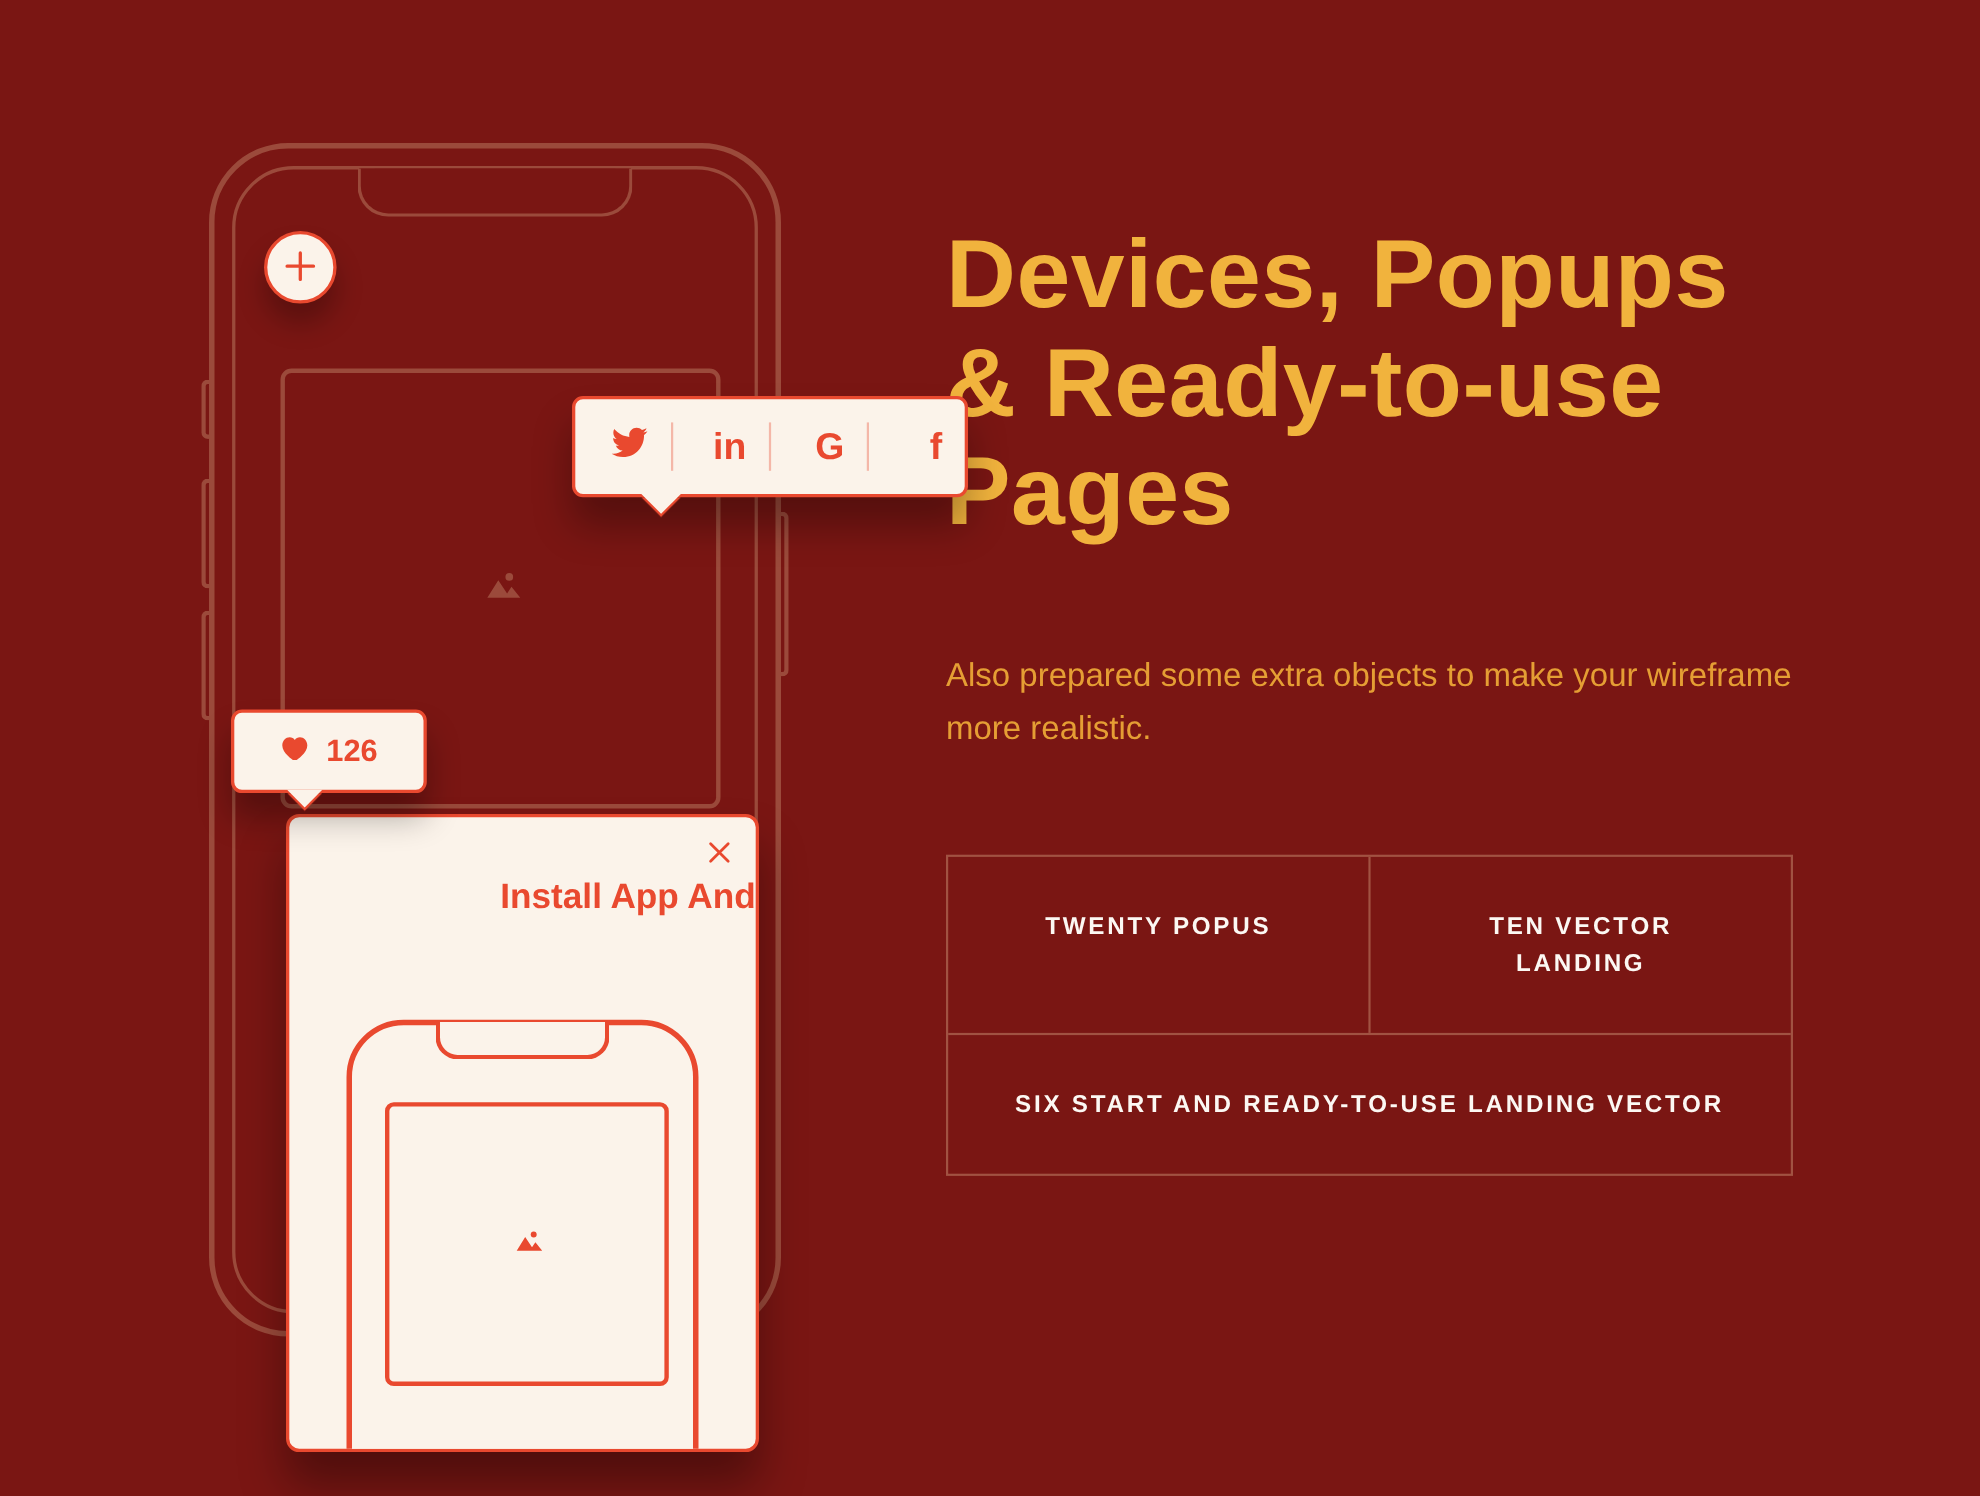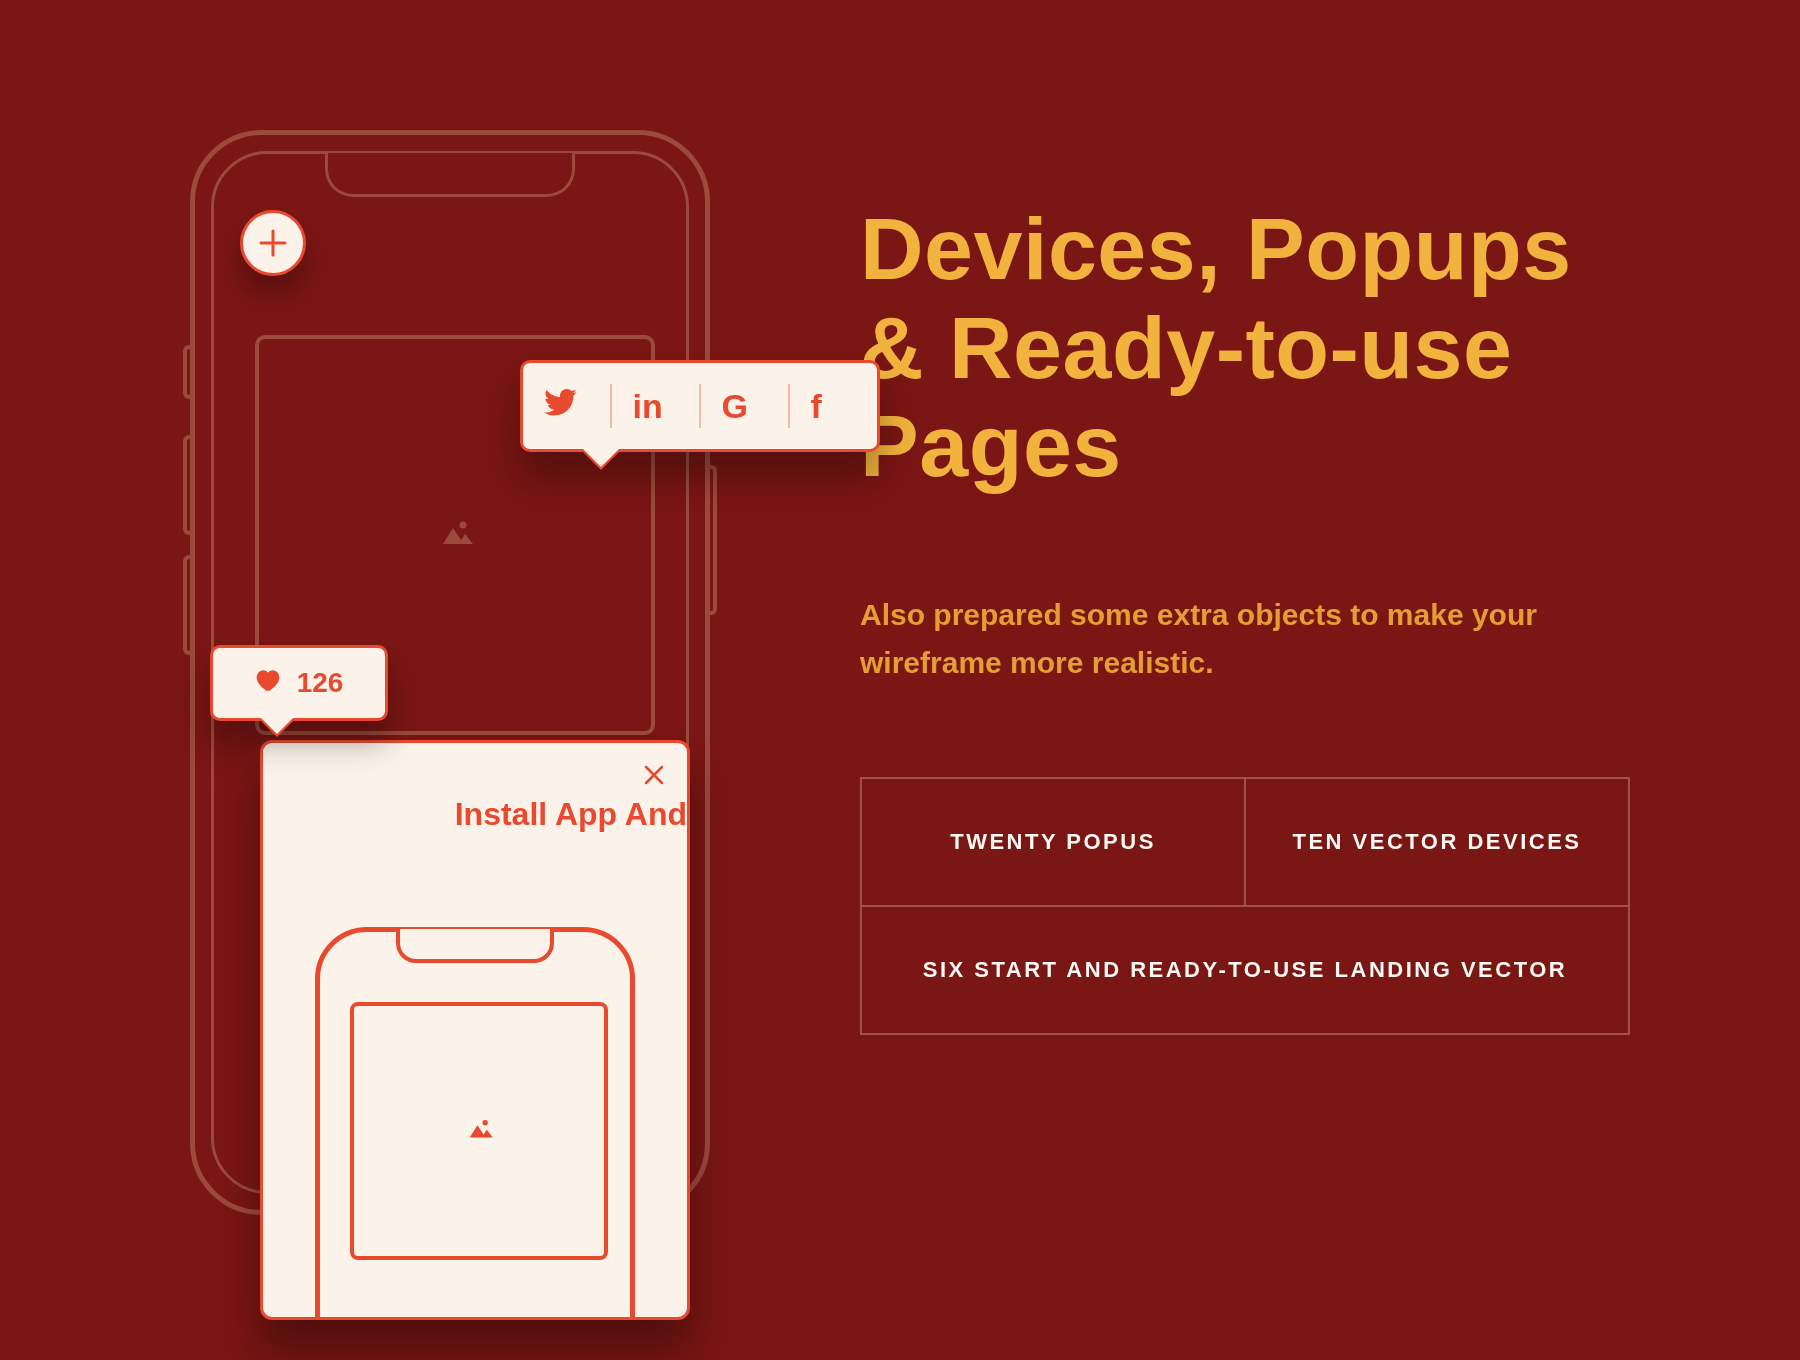--- a/index.html
+++ b/index.html
@@ -29,21 +29,21 @@
     font-size: 88px;
     line-height: 1.12;
     font-weight: 700;
     letter-spacing: 0.5px;
     margin-bottom: 95px;
   }
   .subtext {
     color: #E59E34;
     font-size: 30px;
     line-height: 1.6;
-    font-weight: 700;
+    font-weight: 400;
     margin-bottom: 90px;
   }
 
   
   .fgrid {
     border: 2.5px solid #A15242;
     width: 770px;
   }
   .fgrid-row { display: flex; }
   .fgrid-cell {
@@ -171,21 +171,21 @@
     content: '';
     position: absolute;
     left: 60px;
     bottom: -18px;
     width: 0; height: 0;
     border-left: 18px solid transparent;
     border-right: 18px solid transparent;
     border-top: 18px solid #FBF3EA;
     filter: drop-shadow(0 3px 0 #E9492F);
   }
-  .social-pop .soc-label { width: 46px; text-align: left; }
+  .social-pop .soc-label { width: 46px; text-align: right; }
 
   
   .like-pop {
     position: absolute;
     left: 20px;
     top: 515px;
     width: 178px;
     height: 76px;
     background: #FBF3EA;
     border: 3px solid #E9492F;
@@ -288,21 +288,21 @@
 
 <div class="stage">
 
   <div class="copy">
     <h1 class="headline">Devices, Popups &amp; Ready-to-use Pages</h1>
     <p class="subtext">Also prepared some extra objects to make your wireframe more realistic.</p>
 
     <div class="fgrid">
       <div class="fgrid-row">
         <div class="fgrid-cell">TWENTY POPUS</div>
-        <div class="fgrid-cell">TEN VECTOR DEVICES</div>
+        <div class="fgrid-cell">TEN VECTOR LANDING</div>
       </div>
       <div class="fgrid-row">
         <div class="fgrid-cell">SIX START AND READY-TO-USE LANDING VECTOR</div>
       </div>
     </div>
   </div>
 
   <div class="phone-wrap">
 
     <div class="phone">

